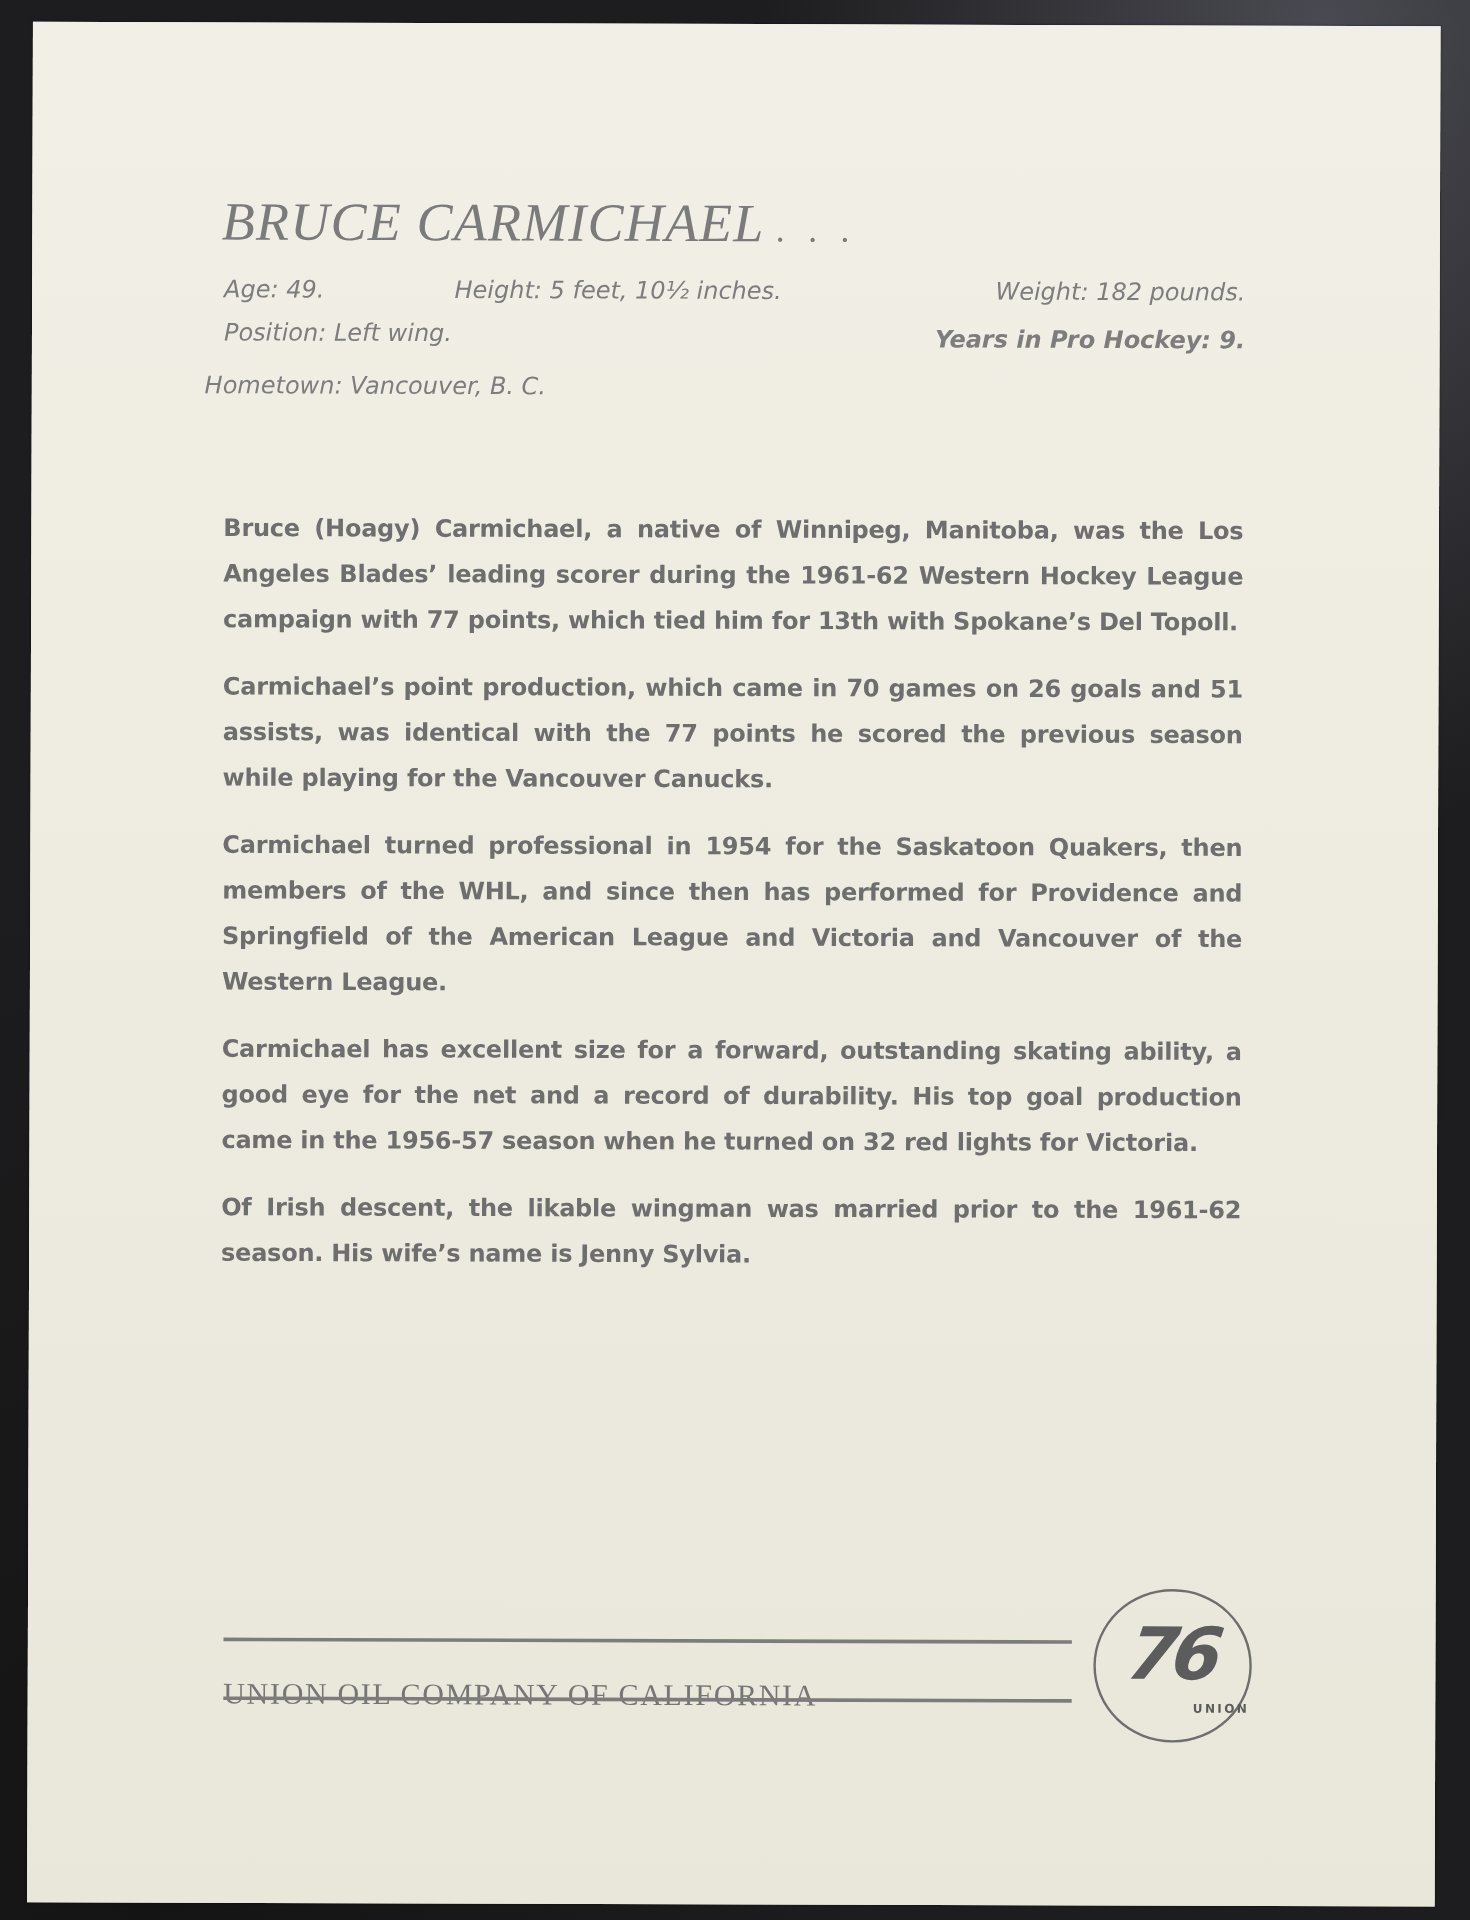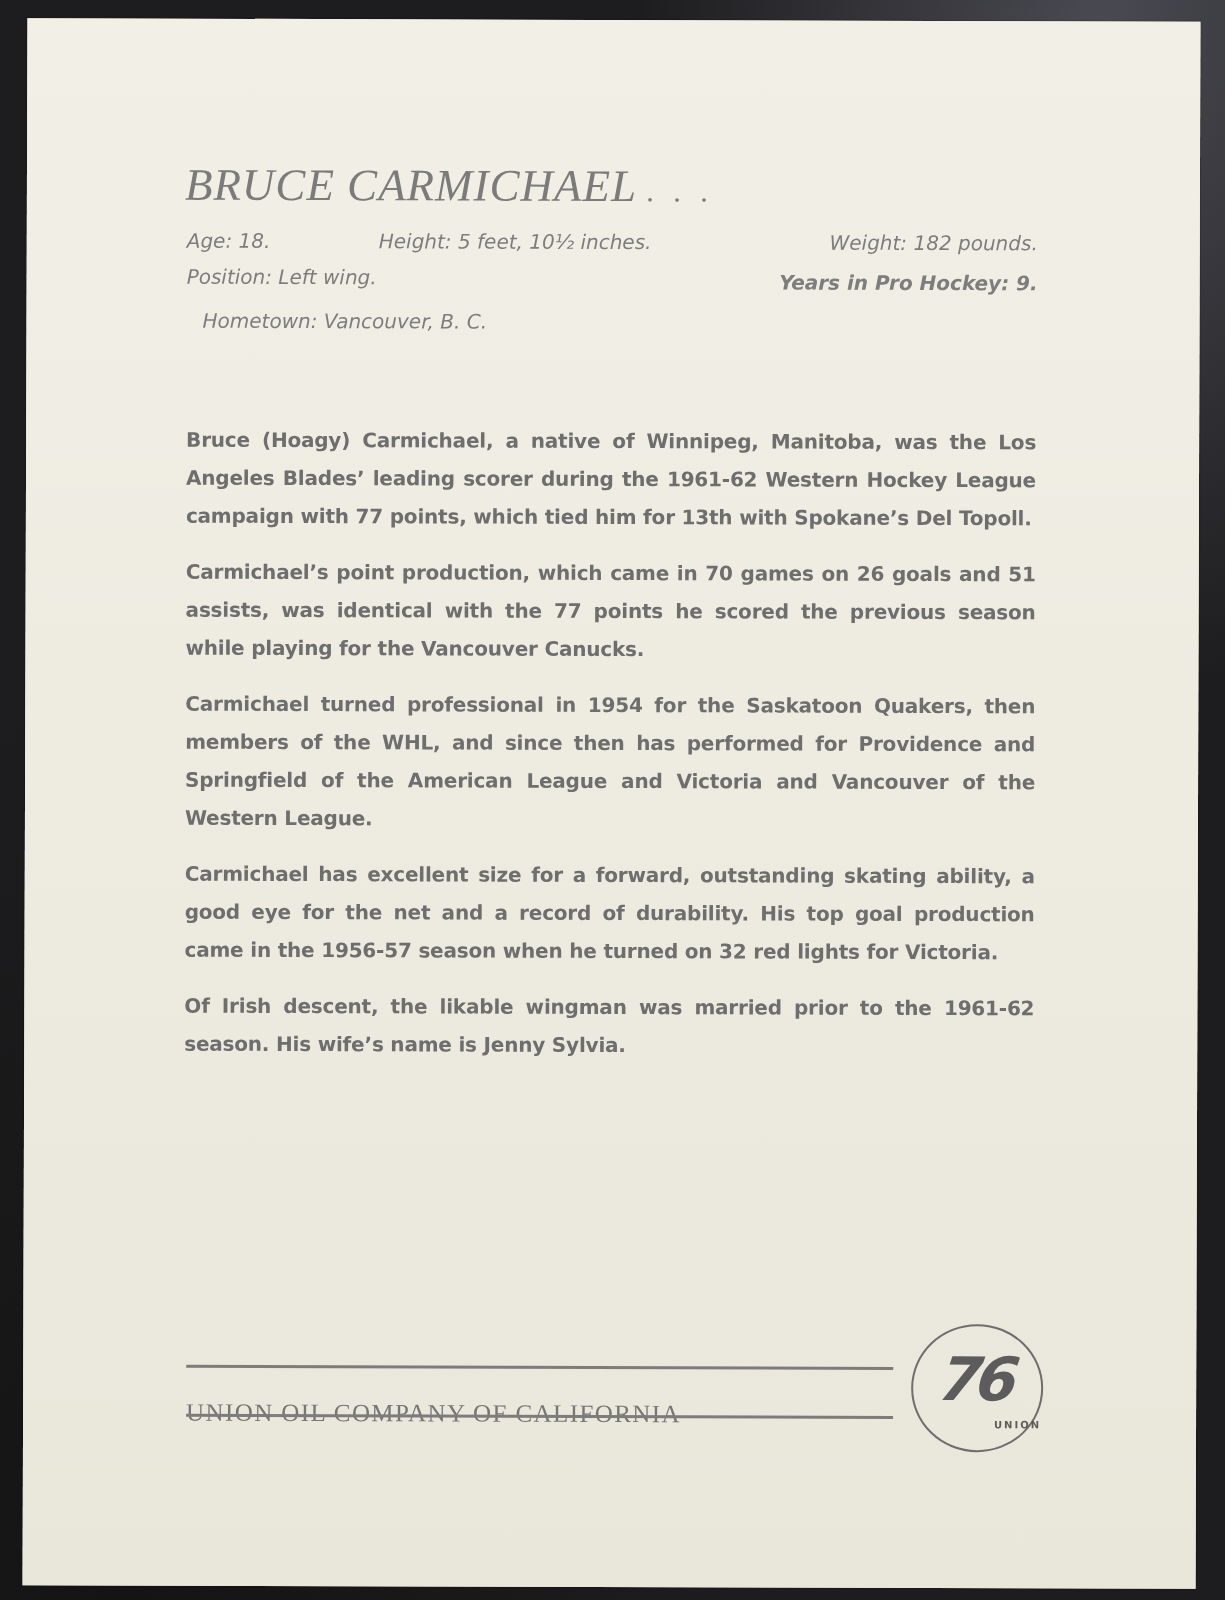--- a/index.html
+++ b/index.html
@@ -131,28 +131,28 @@
       color: #5c5c5c;
     }
   </style>
 </head>
 <body>
 
 <div class="card">
 
   <h1 class="title"><span>BRUCE CARMICHAEL</span><span class="ellipsis">. . .</span></h1>
 
-  <p class="stat" style="left:160px; top:210px;">Age: 18.</p>
+  <p class="stat" style="left:160px; top:210px;">Age: 49.</p>
   <p class="stat" style="left:352px; top:210px;">Height: 5 feet, 10½ inches.</p>
   <p class="stat right" style="right:162px; top:210px;">Weight: 182 pounds.</p>
 
   <p class="stat" style="left:160px; top:246px;">Position: Left wing.</p>
   <p class="stat right" style="right:162px; top:250px;font-weight:bold;">Years in Pro Hockey: 9.</p>
 
-  <p class="stat" style="left:176px; top:290px;">Hometown:  Vancouver, B. C.</p>
+  <p class="stat" style="left:144px; top:290px;">Hometown:  Vancouver, B. C.</p>
 
   <div class="body-text">
     <p>Bruce (Hoagy) Carmichael, a native of Winnipeg, Manitoba, was the Los Angeles Blades’ leading scorer during the 1961-62 Western Hockey League campaign with 77 points, which tied him for 13th with Spo­kane’s Del Topoll.</p>
     <p>Carmichael’s point production, which came in 70 games on 26 goals and 51 assists, was identical with the 77 points he scored the previous season while playing for the Vancouver Canucks.</p>
     <p>Carmichael turned professional in 1954 for the Saskatoon Quakers, then members of the WHL, and since then has performed for Providence and Springfield of the American League and Victoria and Vancouver of the Western League.</p>
     <p>Carmichael has excellent size for a forward, outstanding skating abil­ity, a good eye for the net and a record of durability.  His top goal production came in the 1956-57 season when he turned on 32 red lights for Victoria.</p>
     <p>Of Irish descent, the likable wingman was married prior to the 1961-62 season.  His wife’s name is Jenny Sylvia.</p>
   </div>
 
   <div class="footer-rule" style="top:1346px;"></div>

